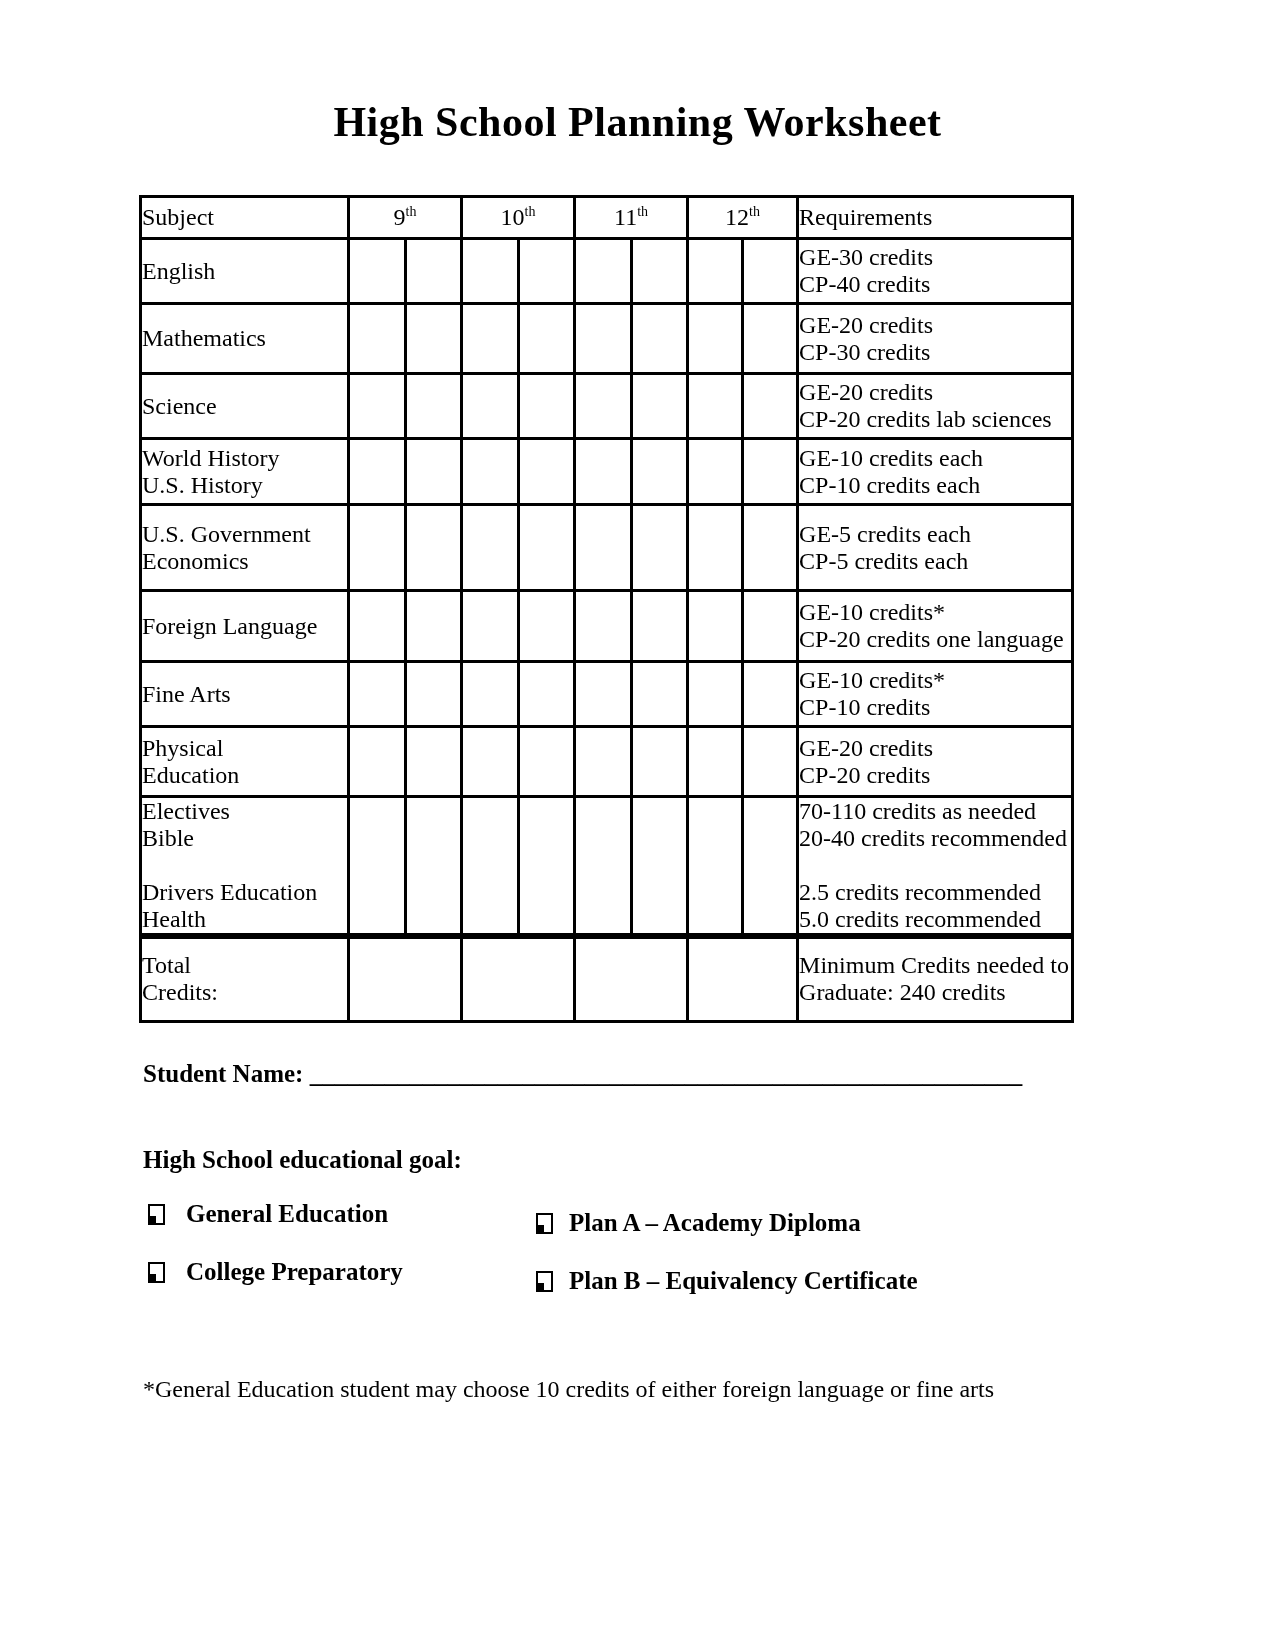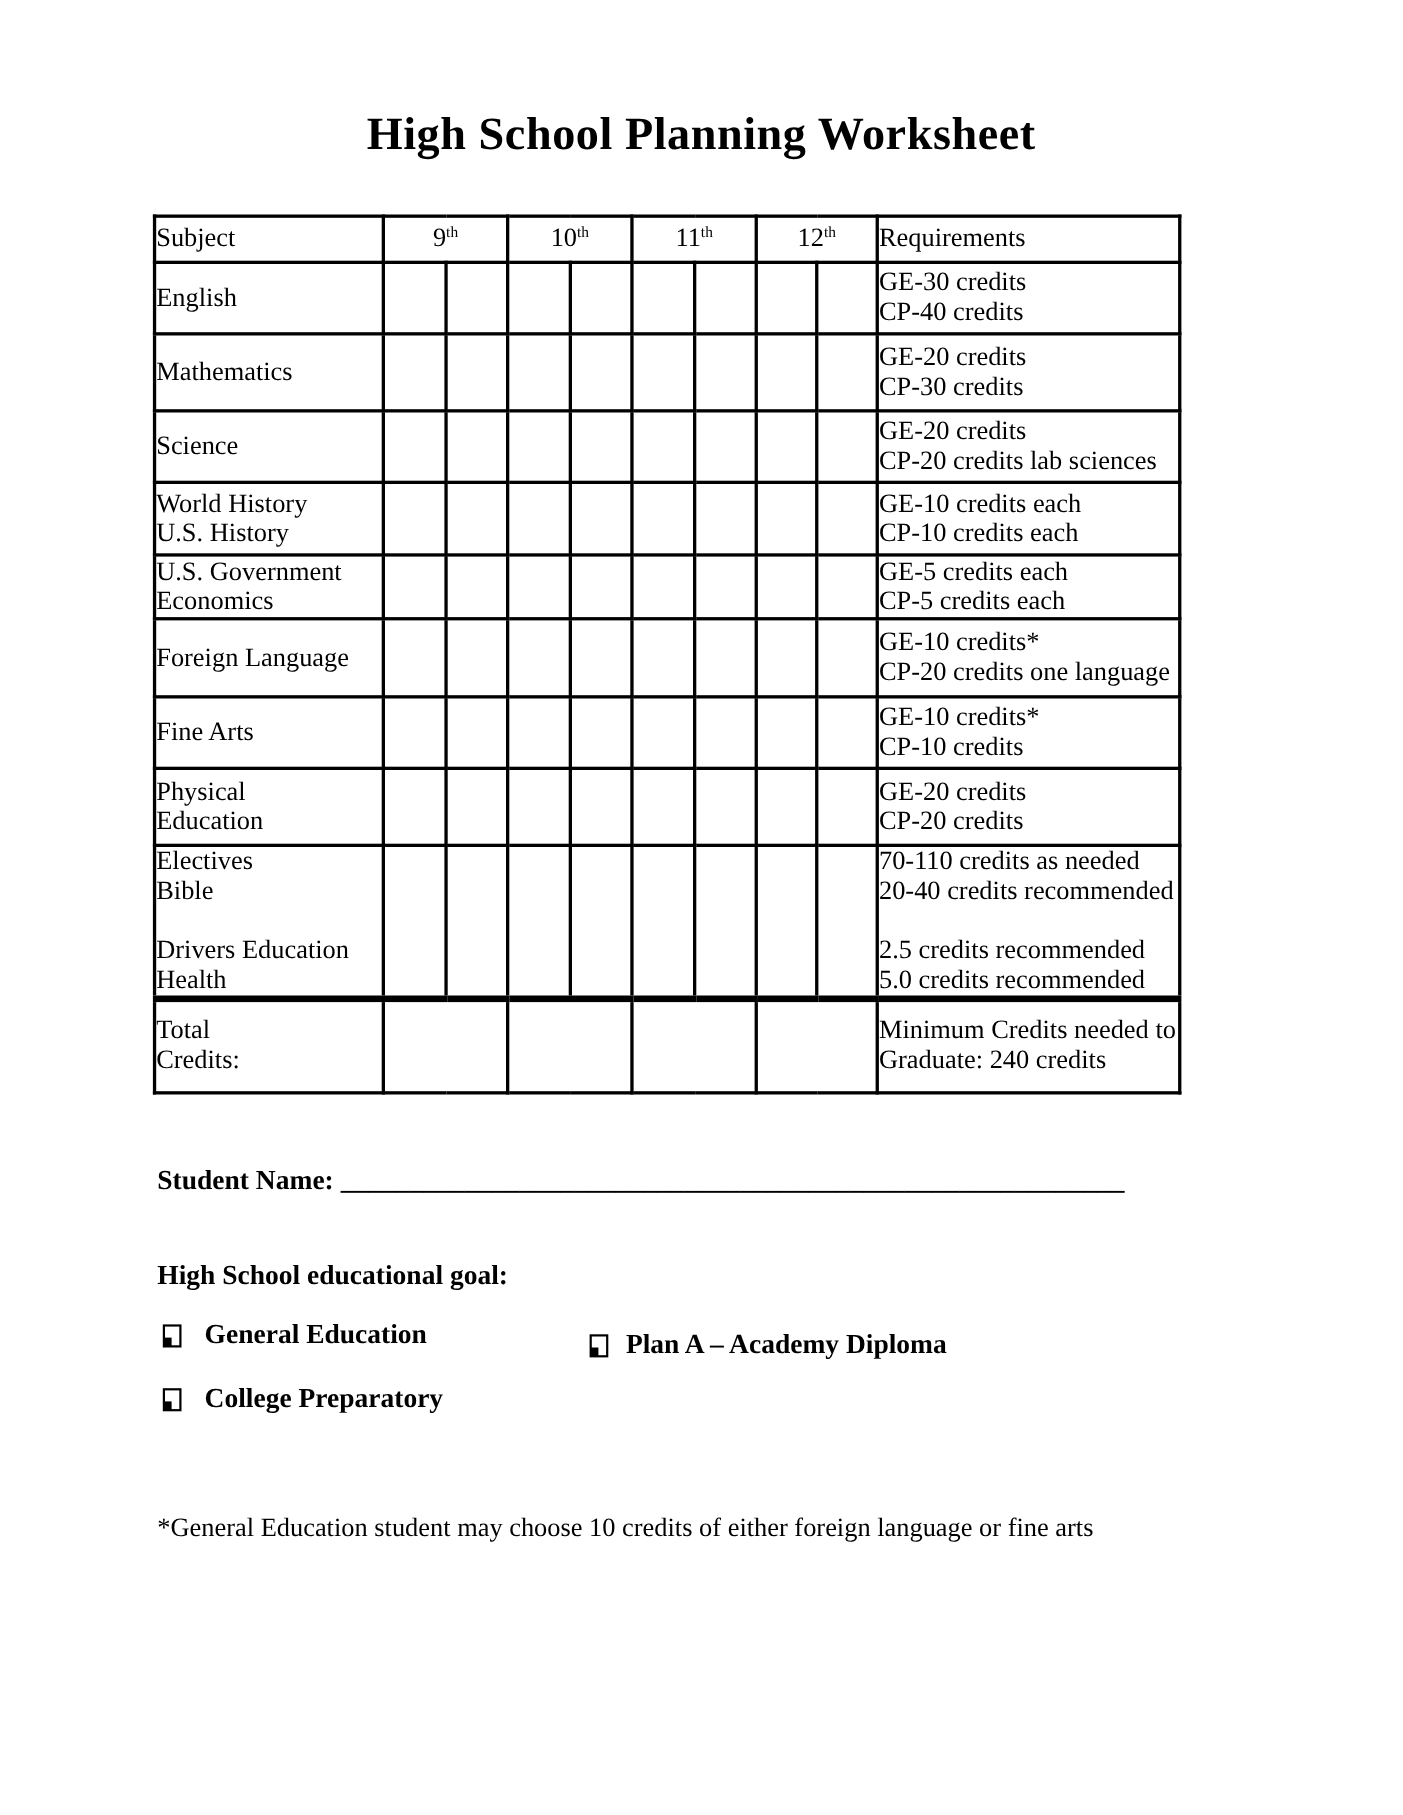--- a/index.html
+++ b/index.html
@@ -49,21 +49,21 @@
   
   td.ga { border-right-width: 0; }
   td.gb { border-left: 1px dotted #000; }
   tr.r0 td.gb, tr.r3 td.gb { border-left: 1px solid #000; }
 
   tr.hdr   { height: 42px; padding-left: 20px; }
   tr.r0 { height: 65px; padding-left: 28px; }
   tr.r1 { height: 70px; }
   tr.r2 { height: 65px; }
   tr.r3 { height: 66px; }
-  tr.r4 { height: 58px; }
+  tr.r4 { height: 86px; }
   tr.r5 { height: 71px; }
   tr.r6 { height: 65px; }
   tr.r7 { height: 70px; }
   tr.r8 { height: 135px; }
   tr.r9 { height: 85px; padding-left: 31px; }
   tr.r8 td { border-bottom-width: 6px; }  
 
   
   .student-line {
     position: absolute;
@@ -306,16 +306,20 @@
     <span class="lbl">General Education</span>
   </div>
   <div class="opt pa">
     <span class="cbx"></span>
     <span class="lbl">Plan A – Academy Diploma</span>
   </div>
   <div class="opt cp">
     <span class="cbx"></span>
     <span class="lbl">College Preparatory</span>
   </div>
+  <div class="opt pb">
+    <span class="cbx"></span>
+    <span class="lbl">Plan B – Equivalency Certificate</span>
+  </div>
 
   <div class="footnote">*General Education student may choose 10 credits of either foreign language or fine arts</div>
 
 </div>
 
 </body></html>

